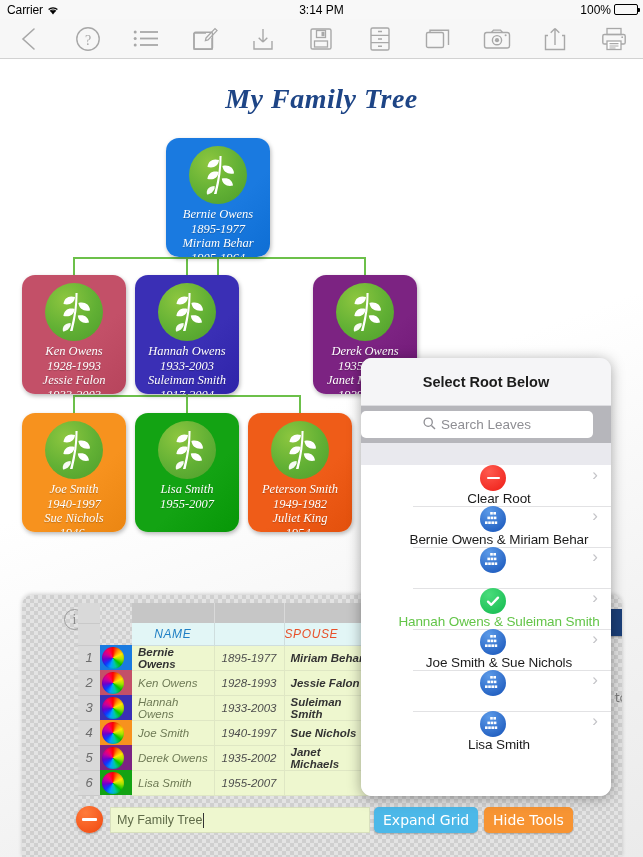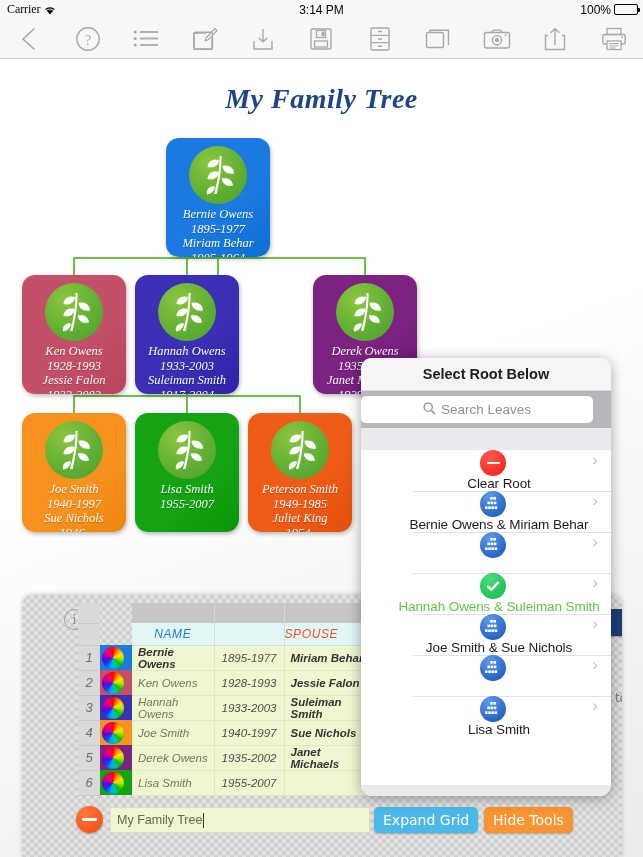--- a/index.html
+++ b/index.html
@@ -12,21 +12,21 @@
     -webkit-font-smoothing:antialiased;
   }
 
   
   #status-bar {
     position:absolute; left:0; top:0; width:643px; height:19px;
     background:#f8f8f8;
     font-size:12px; color:#000;
     display:flex; align-items:center;
   }
-  #carrier { margin-left:7px; font-size:12px; letter-spacing:-0.1px;font-family:Liberation Serif, serif;}
+  #carrier { margin-left:7px; font-size:12px; letter-spacing:-0.1px;}
   .wifi-icon { margin-left:4px; display:inline-block; width:12px; height:11px; position:relative; top:1px;}
   #clock { position:absolute; left:0; width:643px; text-align:center; font-size:12px; font-weight:500;}
   #battery-wrap { position:absolute; right:5px; display:flex; align-items:center; gap:3px;}
   #battery-pct { font-size:12px;text-align:right; }
   .battery-icon { width:24px; height:11px; border:1px solid #000; border-radius:2px; position:relative; padding:1px;}
   .battery-icon:after{ content:""; position:absolute; right:-3px; top:3px; width:2px; height:4px; background:#000; border-radius:0 1px 1px 0;}
   .battery-fill { width:100%; height:100%; background:#000; border-radius:1px;}
 
   
   #toolbar {
@@ -203,21 +203,21 @@
     font-family:"DejaVu Sans", sans-serif; font-size:14px;
     display:flex;align-items:center; box-shadow:0 1px 2px rgba(0,0,0,0.25);margin-top:28px;
   }
   #popover {
     position:absolute; left:361px; top:298px; width:250px; height:438px;
     border-radius:11px; overflow:hidden;
     background:#e9e9ee;
     box-shadow:0 2px 14px rgba(0,0,0,0.35);
   }
   #pop-head {
-    height:33px; background:#f5f5f7;
+    height:48px; background:#f5f5f7;
     display:flex;align-items:center;justify-content:center;
     font-size:14.5px; font-weight:bold; color:#1c1c1c;
     border-bottom:1px solid #dcdce0;
   }
   #pop-search-zone { height:37px; background:#b6b6bb; display:flex;align-items:center;justify-content:flex-start;}
   #pop-search {
     width:232px; height:27px; background:#fff; border-radius:5px;
     display:flex; align-items:center; justify-content:center; gap:5px;
   }
   #pop-search .sicon { color:#8e8e93; }
@@ -453,21 +453,21 @@
             <g fill="#ffffff">
               <path d="M30.5 10 C30.5 22 29 34 25 48 L27.6 48 C31 34 32.6 22 32.6 10 Z"></path>
               <path d="M30 14 C24 12 19 15 18.5 21 C24.6 22.6 29.4 20 30 14 Z"></path>
               <path d="M33.4 20 C39.6 18.4 44.6 21.4 45 27.4 C38.8 28.6 34.2 26 33.4 20 Z"></path>
               <path d="M29.6 26 C23.8 24.4 19 27 18.4 33 C24.4 34.4 29 31.8 29.6 26 Z"></path>
               <path d="M32.8 32.6 C38.6 31 43.4 33.6 44 39.6 C38 41 33.4 38.4 32.8 32.6 Z"></path>
               <path d="M25.6 40 C20 40 16.8 43.8 18 48.4 C21.4 48.6 24.2 46 25.6 42.6 Z" opacity="0.95"></path>
             </g>
           </svg>
         </div>
-        <div class="ntext"><span>Peterson Smith</span><br><span>1949-1985</span><br><span>Juliet King</span><br><span>1954-</span></div>
+        <div class="ntext"><span>Peterson Smith</span><br><span>1949-1982</span><br><span>Juliet King</span><br><span>1954-</span></div>
       </div>
     </div>
 
   <div id="grid-panel">
     <div id="grid-inner">
       <div id="info-col">
         <div class="info-icon-wrap">
             <div class="circle-i">i</div>
           </div>
       </div>

